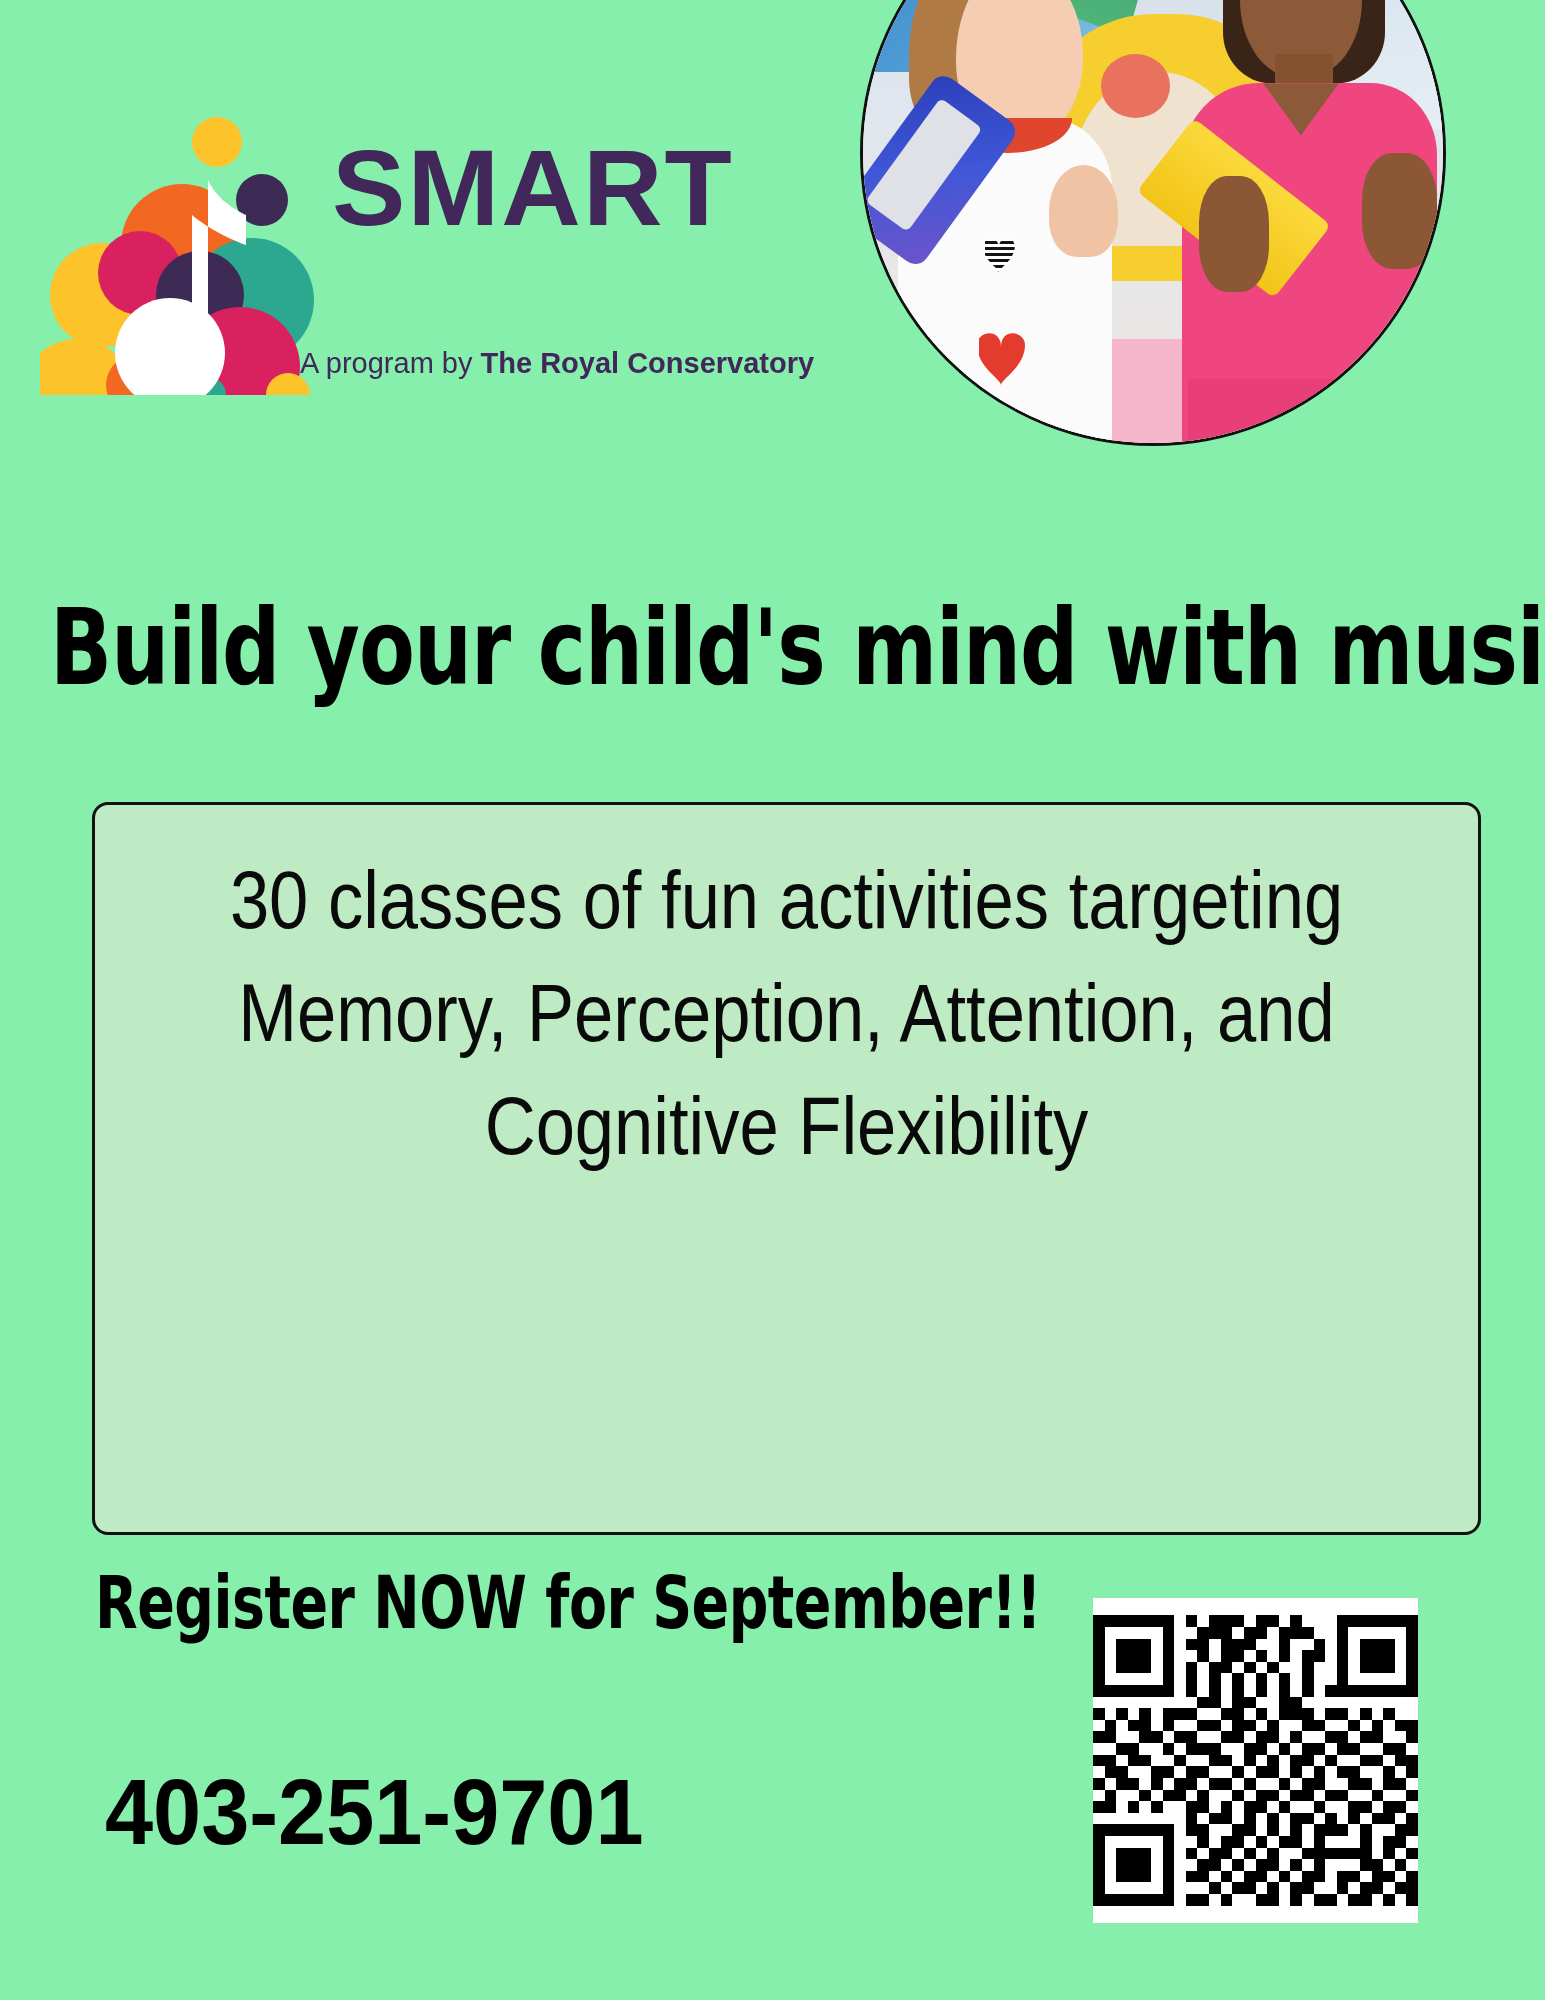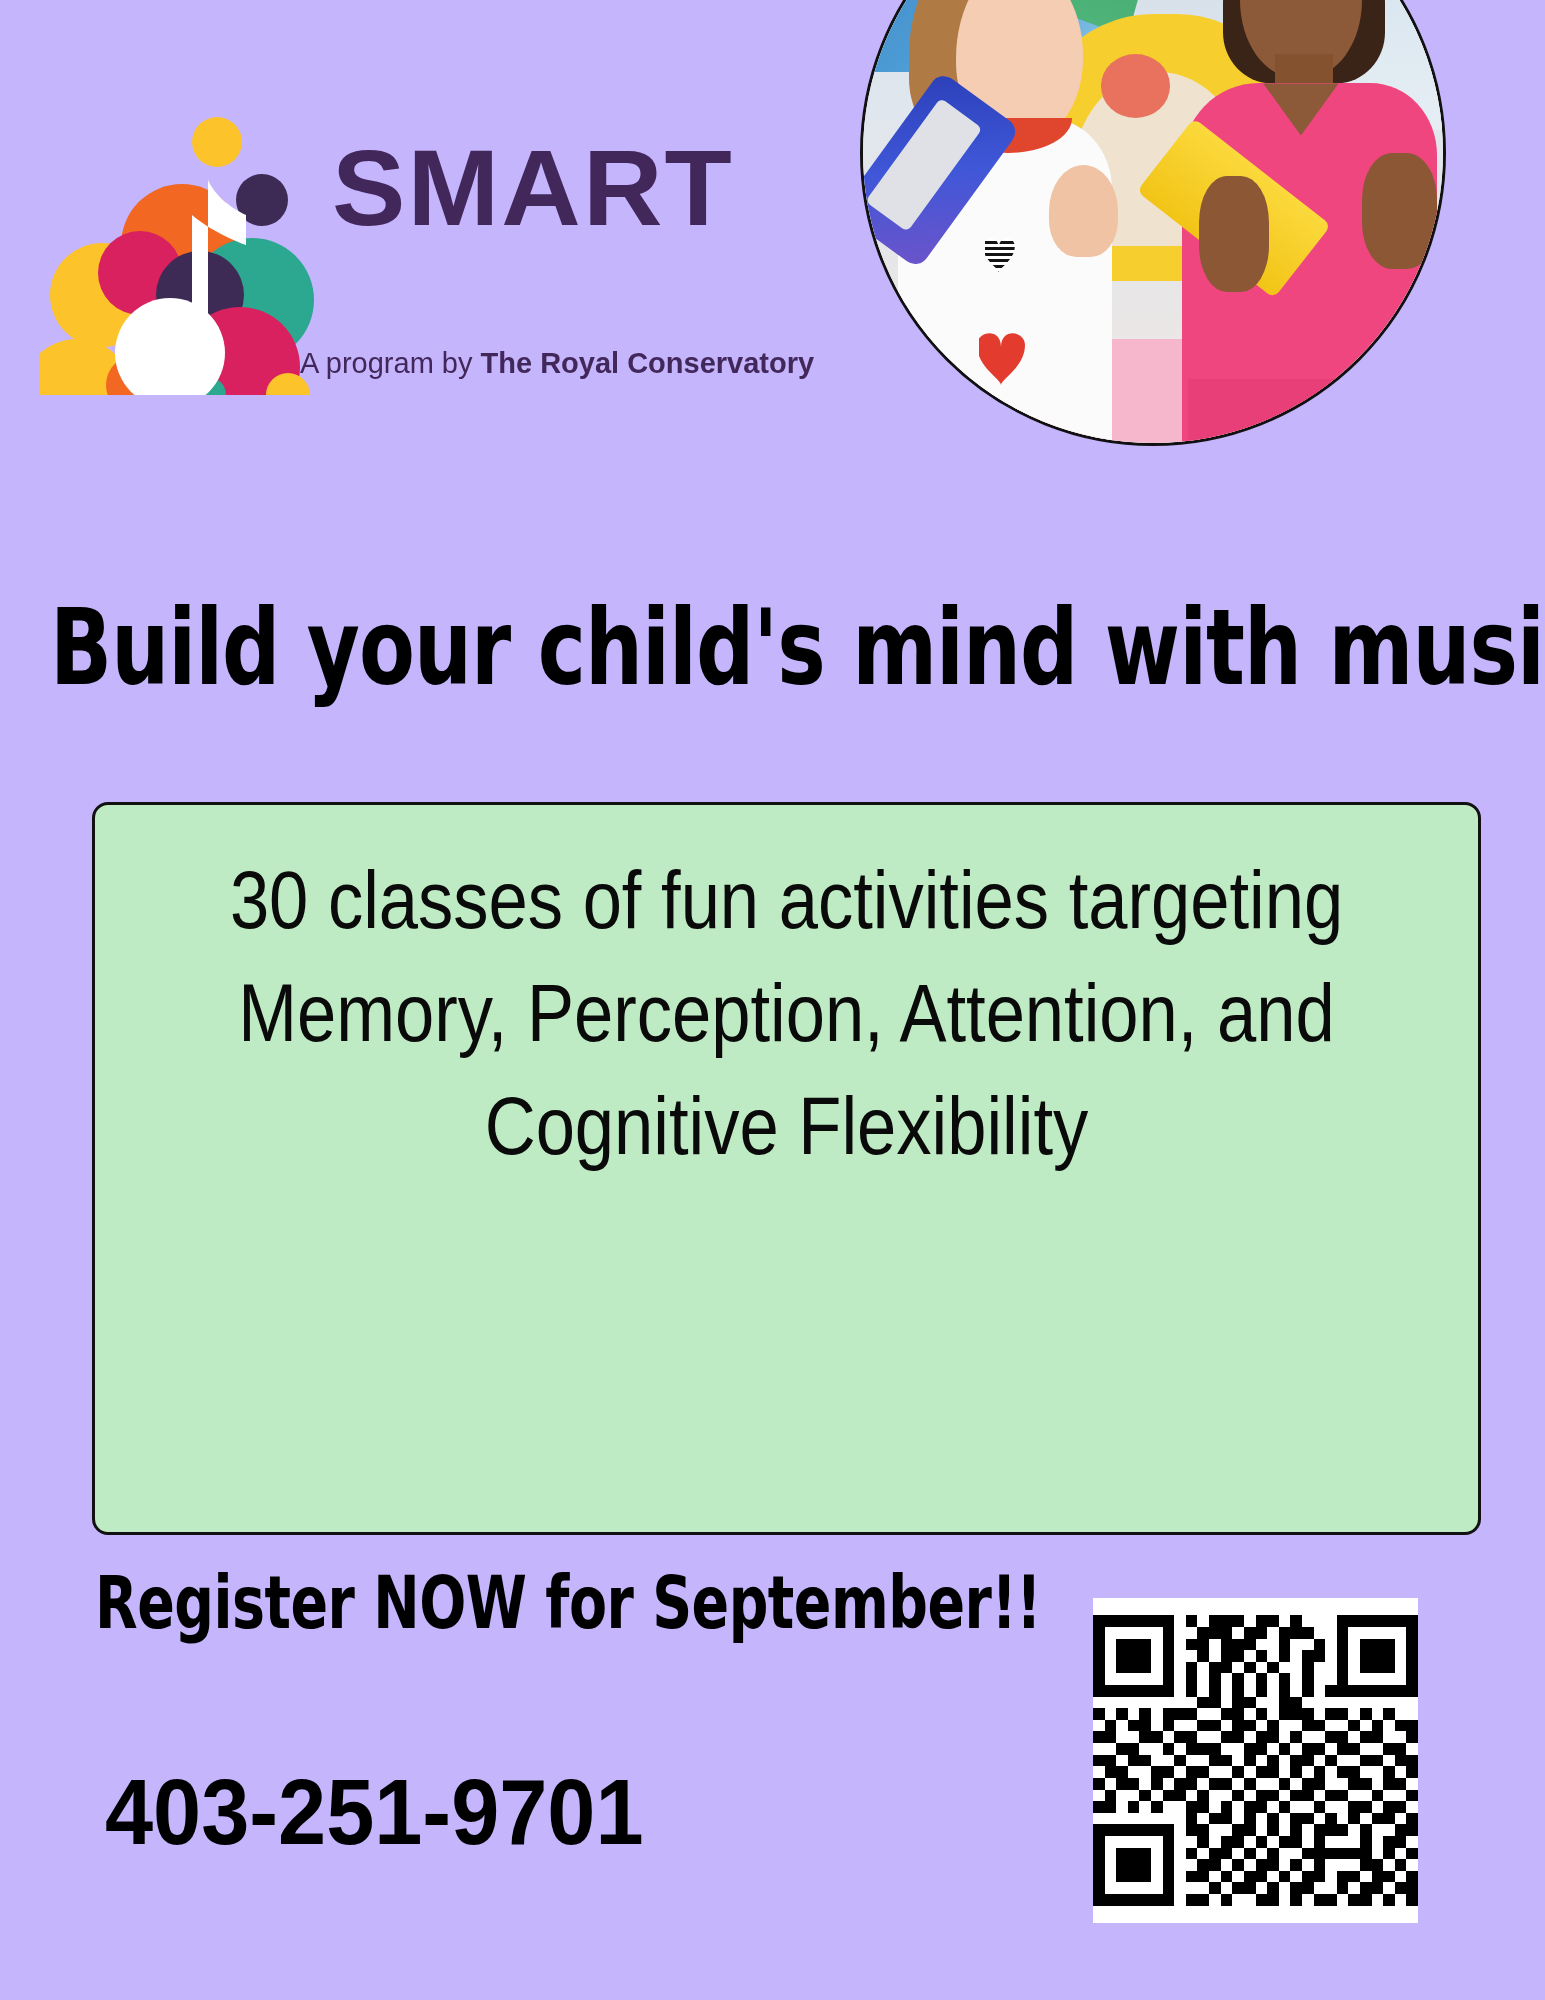--- a/index.html
+++ b/index.html
@@ -1,21 +1,21 @@
 <!DOCTYPE html>
 <html><head>
 <meta charset="utf-8">
 <style>
   html,body{margin:0;padding:0;background:#ffffff;}
   body{
     width:1545px;height:2000px;position:relative;overflow:hidden;
     font-family:"Liberation Sans", sans-serif;
     background:#ffffff;
   }
-  .poster{position:absolute;inset:0;background:#c4b5fd;}
+  .poster{position:absolute;inset:0;background:#86efac;}
 
   
   .logo-block{position:absolute;left:40px;top:95px;width:800px;height:310px;}
   .logo-mark{position:absolute;left:0;top:0;width:280px;height:300px;}
   .logo-mark svg{display:block;}
 
   .logo-words{position:absolute;left:292px;top:45px;width:545px;}
   .word-smart{
     font-family:"Liberation Sans", sans-serif;
     font-weight:bold;

